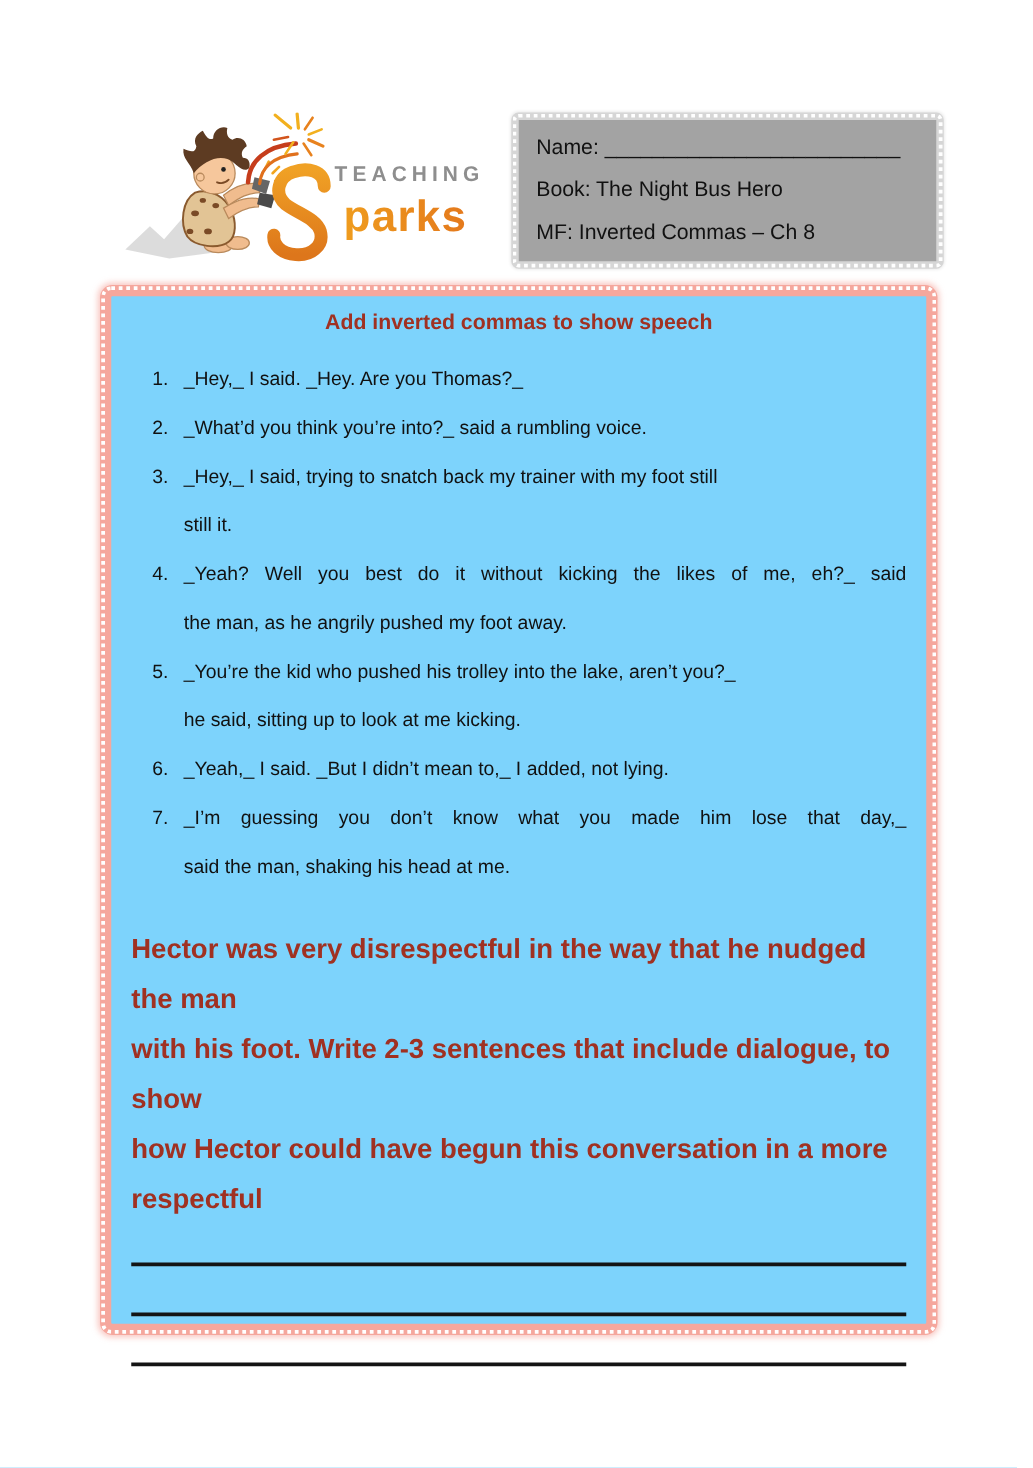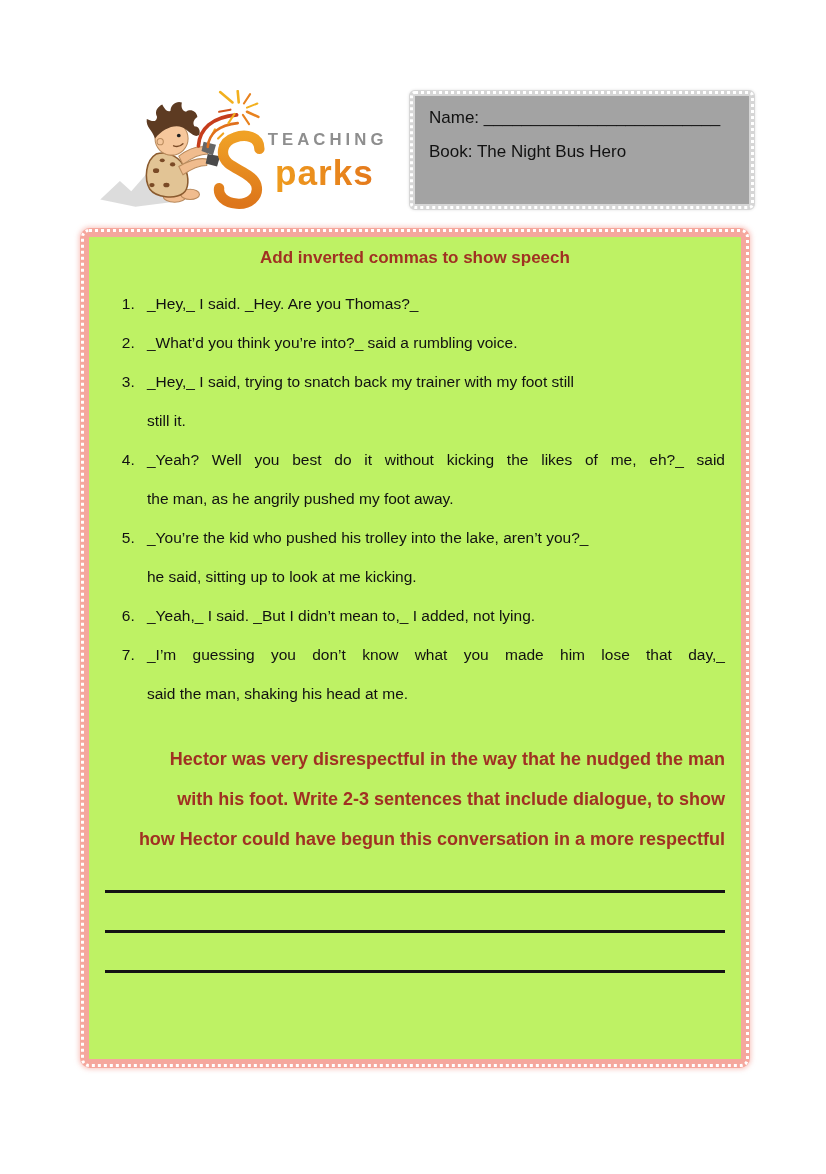--- a/index.html
+++ b/index.html
@@ -35,21 +35,21 @@
   }
   .name-box::before{
     content:"";position:absolute;inset:-5px;
     border:3px dotted #ffffff;border-radius:5px;pointer-events:none;
   }
   .info-row{font-size:17px;line-height:34px;white-space:nowrap;color:#111;}
 
   
   .worksheet-box{
     position:absolute;left:80px;top:228px;width:670px;height:840px;
-    background:#bef264;
+    background:#7dd3fc;
     border:9px solid var(--salmon);
     border-radius:10px;
     padding:10px 16px 0;
     box-shadow:0 0 5px 1px rgba(243,157,146,.6);
   }
   .worksheet-box::before{
     content:"";position:absolute;inset:-8px;
     border:3px dotted #ffffff;border-radius:8px;pointer-events:none;
   }
 
@@ -71,22 +71,22 @@
   .exercise-list li{padding-left:8px;}
   .exercise-list .line{display:block;white-space:nowrap;}
   .exercise-list .line.justify{
     white-space:normal;
     text-align:justify;
     text-align-last:justify;
   }
 
   .prompt{margin-top:26px;}
   .prompt-line{
-    display:block;text-align:right;
-    font-size:18px;font-weight:bold;
+    display:block;text-align:left;
+    font-size:22px;font-weight:bold;
     line-height:40px;
     color:var(--accent-red);
   }
 
   .answer-lines{margin-top:0;}
   .answer-line{height:40px;border-bottom:3px solid var(--ink);}
   .answer-line:first-child{height:34px;}
 
   
   .logo svg text{font-family:"Liberation Sans", sans-serif;}
@@ -158,20 +158,21 @@
         </g>
 
         <text x="170" y="53" font-size="16.5" font-weight="bold" fill="#8e8e8e" letter-spacing="4" textLength="116" lengthAdjust="spacingAndGlyphs">TEACHING</text>
         <text x="177" y="92" font-size="34" font-weight="bold" fill="url(#og2)" letter-spacing="1">parks</text>
       </svg>
     </div>
 
     <div class="name-box">
       <div class="info-row">Name: _________________________</div>
       <div class="info-row">Book: The Night Bus Hero</div>
+      <div class="info-row">MF: Inverted Commas – Ch 8</div>
     </div>
   </header>
 
   <main class="worksheet-box">
     <h1 class="title">Add inverted commas to show speech</h1>
     <ol class="exercise-list">
         <li>
           <div class="line">_Hey,_ I said. _Hey. Are you Thomas?_</div>
         </li>
         <li>

